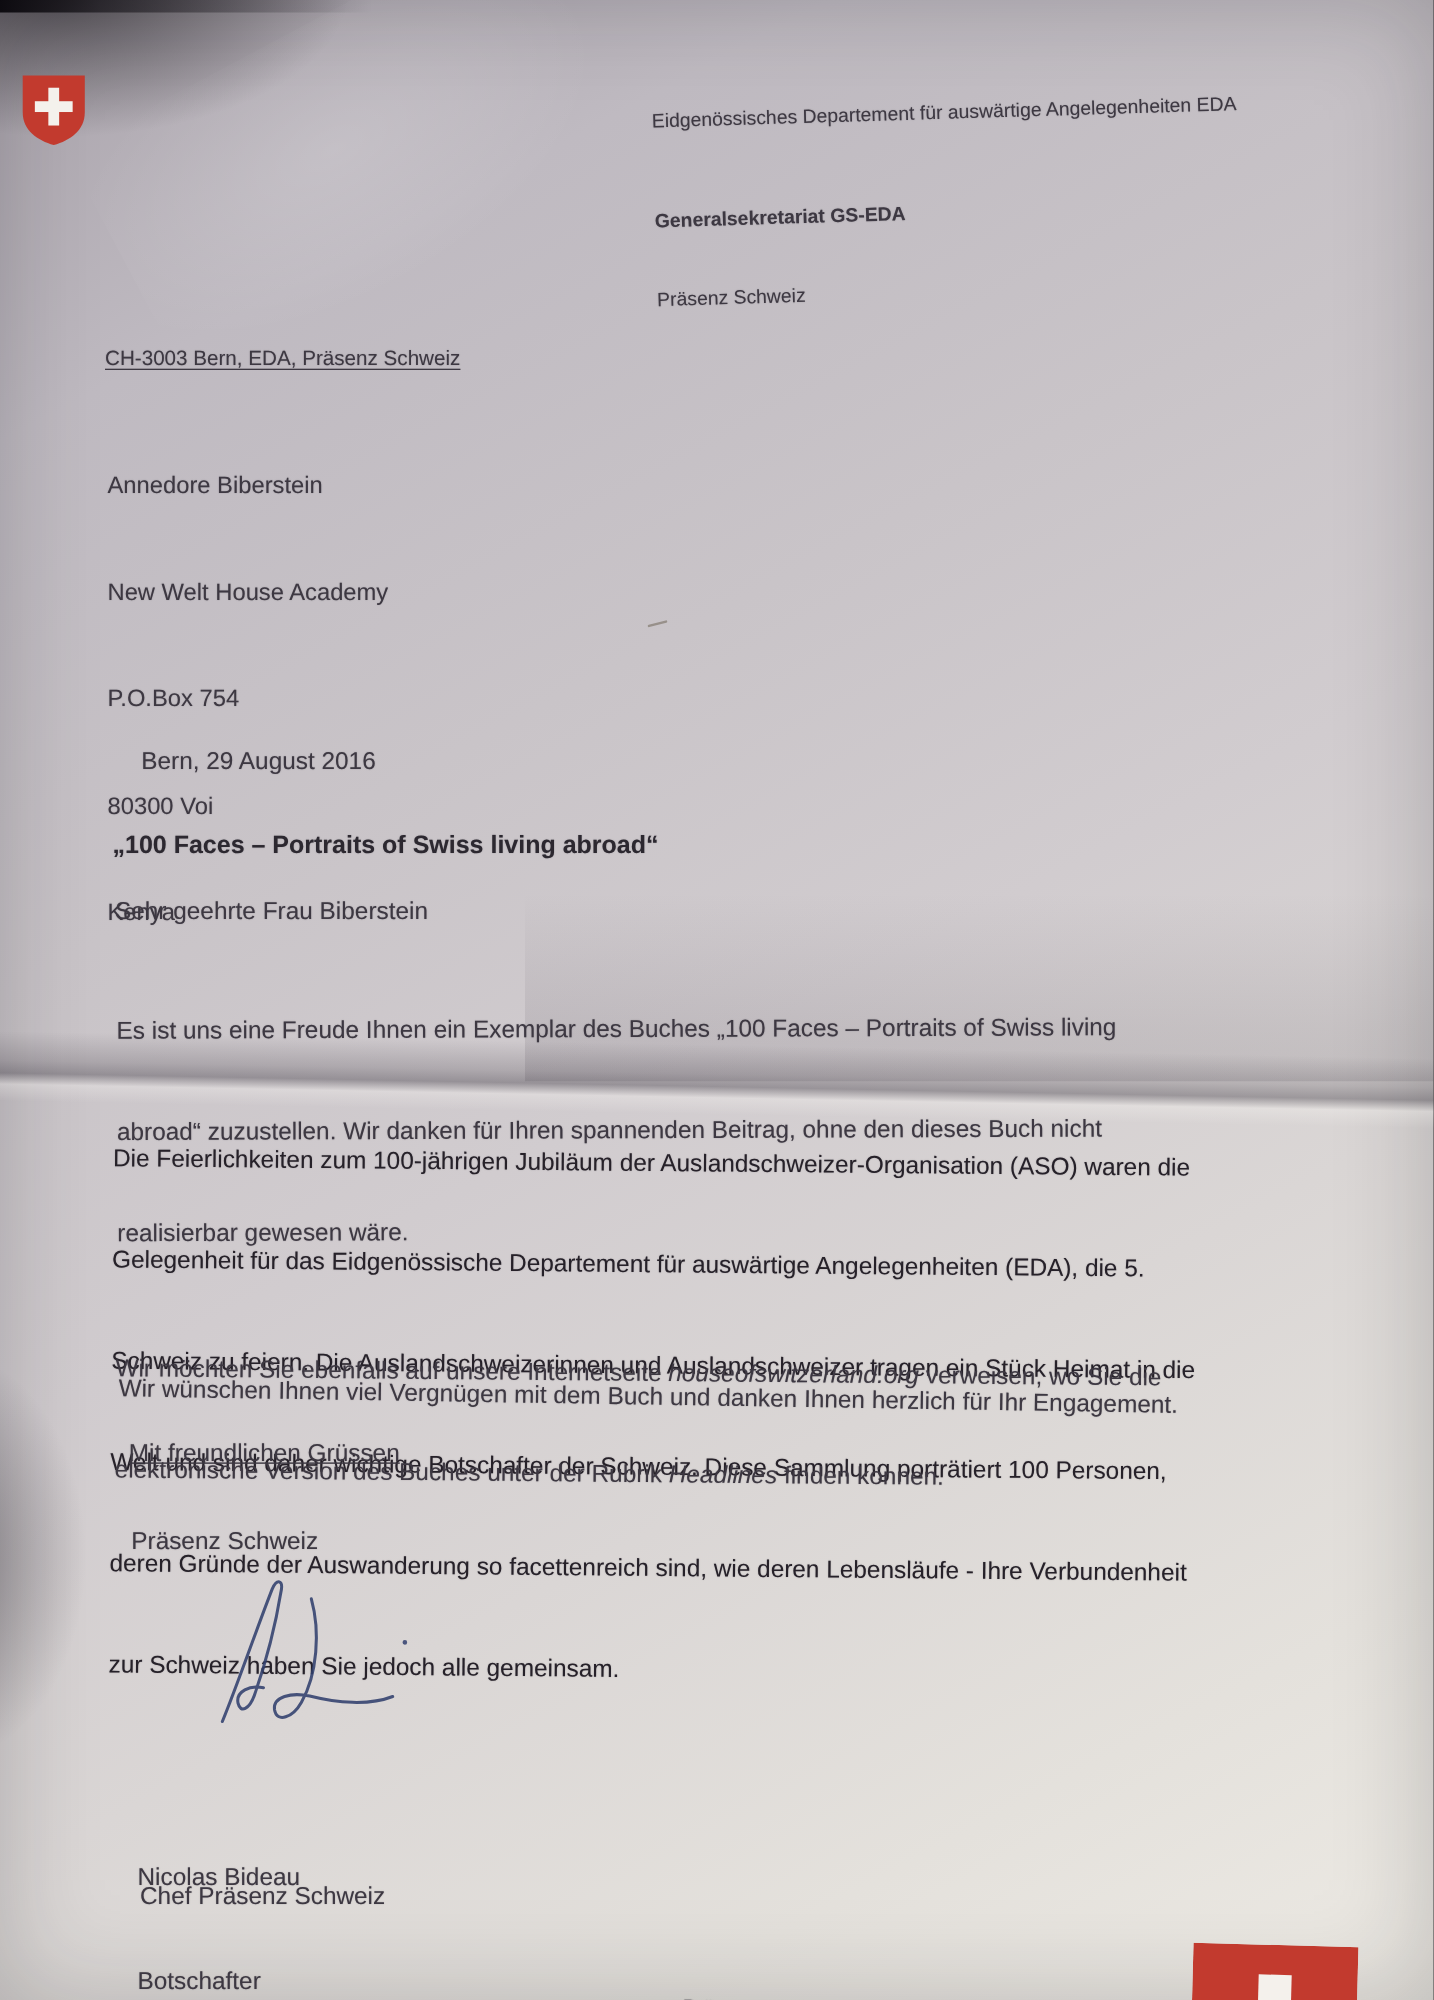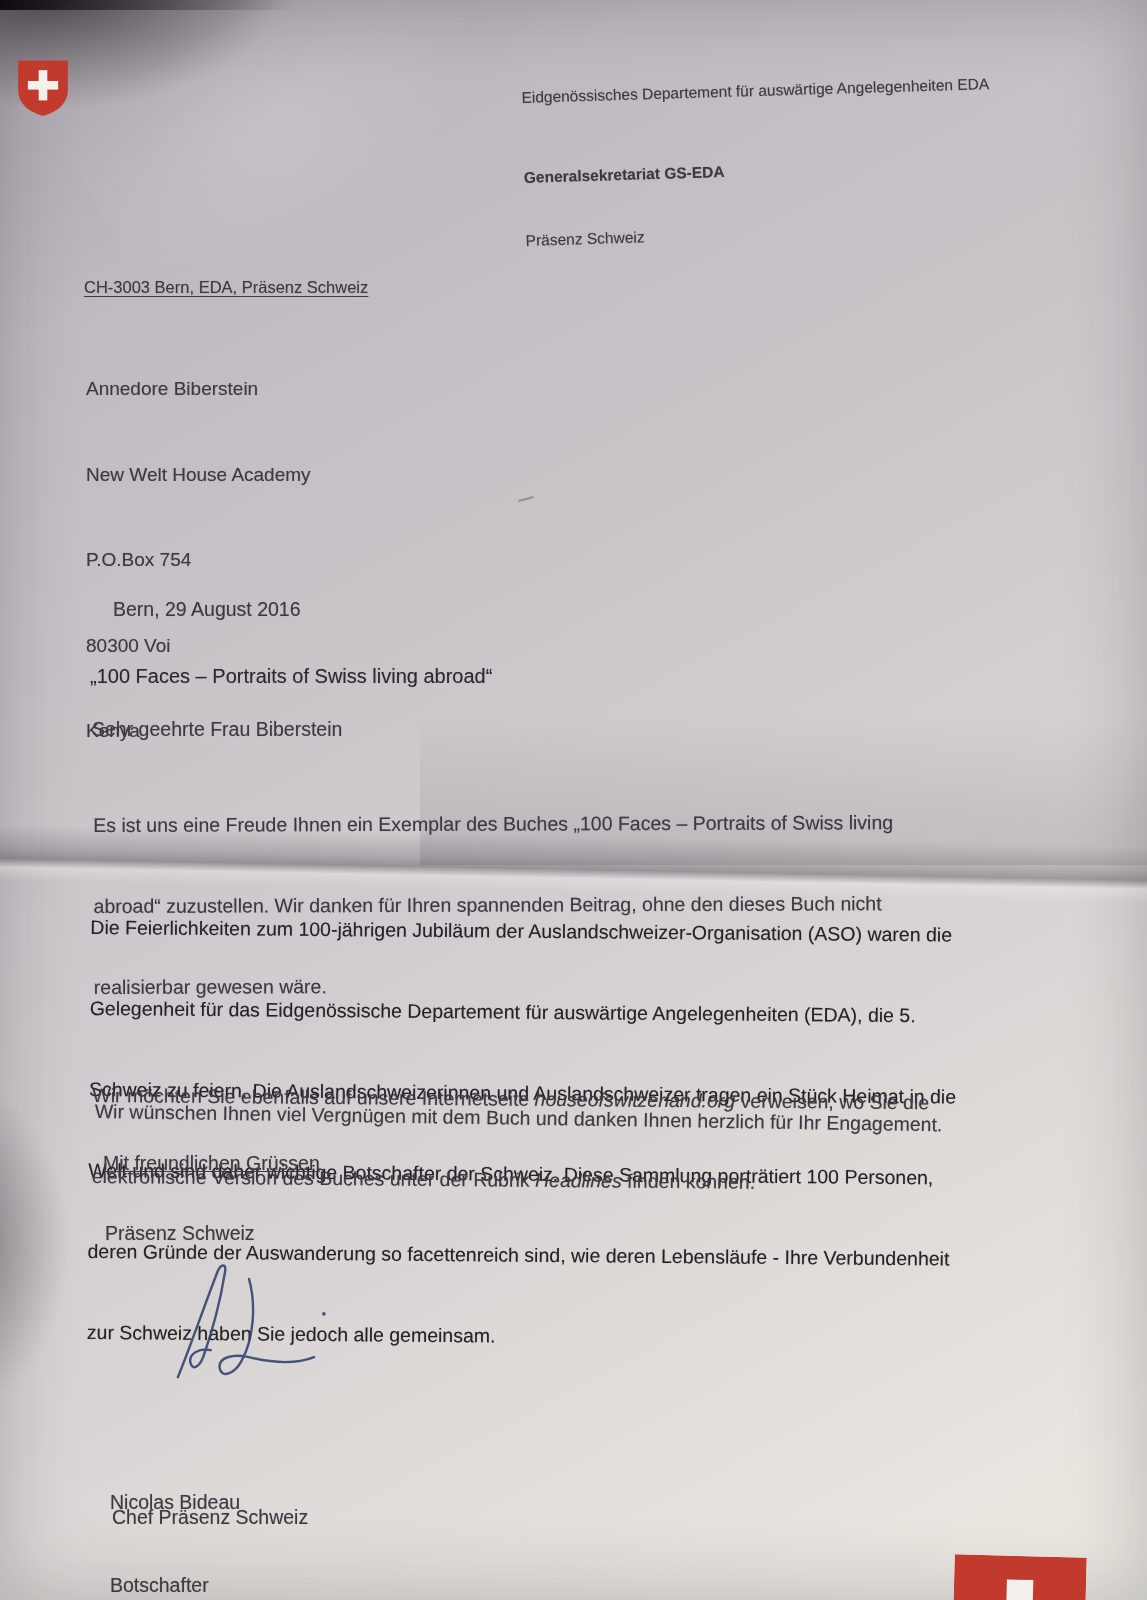--- a/index.html
+++ b/index.html
@@ -10,21 +10,21 @@
     box-shadow:inset 0 0 80px rgba(20,16,24,.22);
   }
   .t{position:absolute;white-space:pre;color:#3d3842;text-shadow:0 0 1px rgba(56,52,60,.38);}
   .lh-left{font-size:17px;line-height:24px;letter-spacing:.2px;}
   .lh-right{font-size:15.5px;line-height:20px;transform:rotate(-1.7deg);transform-origin:left top;}
   .lh-right .sec{font-weight:700;margin-top:20px;}
   .lh-right .unit{margin-top:3px;}
   .return{font-size:16.5px;text-decoration:underline;text-underline-offset:3px;}
   .recipient{font-size:19px;line-height:28.5px;}
   .body-line{font-size:19.5px;line-height:27px;}
-  .subject{font-size:20px;font-weight:400;color:#2c2830;}
+  .subject{font-size:20px;font-weight:700;color:#2c2830;}
   .p2{color:#262129;}
   .rot02n{transform:rotate(-.2deg);transform-origin:left top;}
   .rot05{transform:rotate(.5deg);transform-origin:left top;}
   .rot09{transform:rotate(.9deg);transform-origin:left top;}
   .it{font-style:italic;}
   .signer{font-size:19.5px;line-height:27.5px;}
   .footer{font-size:16.5px;line-height:26.5px;transform:rotate(1.8deg);transform-origin:left top;color:#403b44;}
   
   .ov{position:absolute;pointer-events:none;}
   .top-edge{top:0;left:0;width:100%;height:10px;

